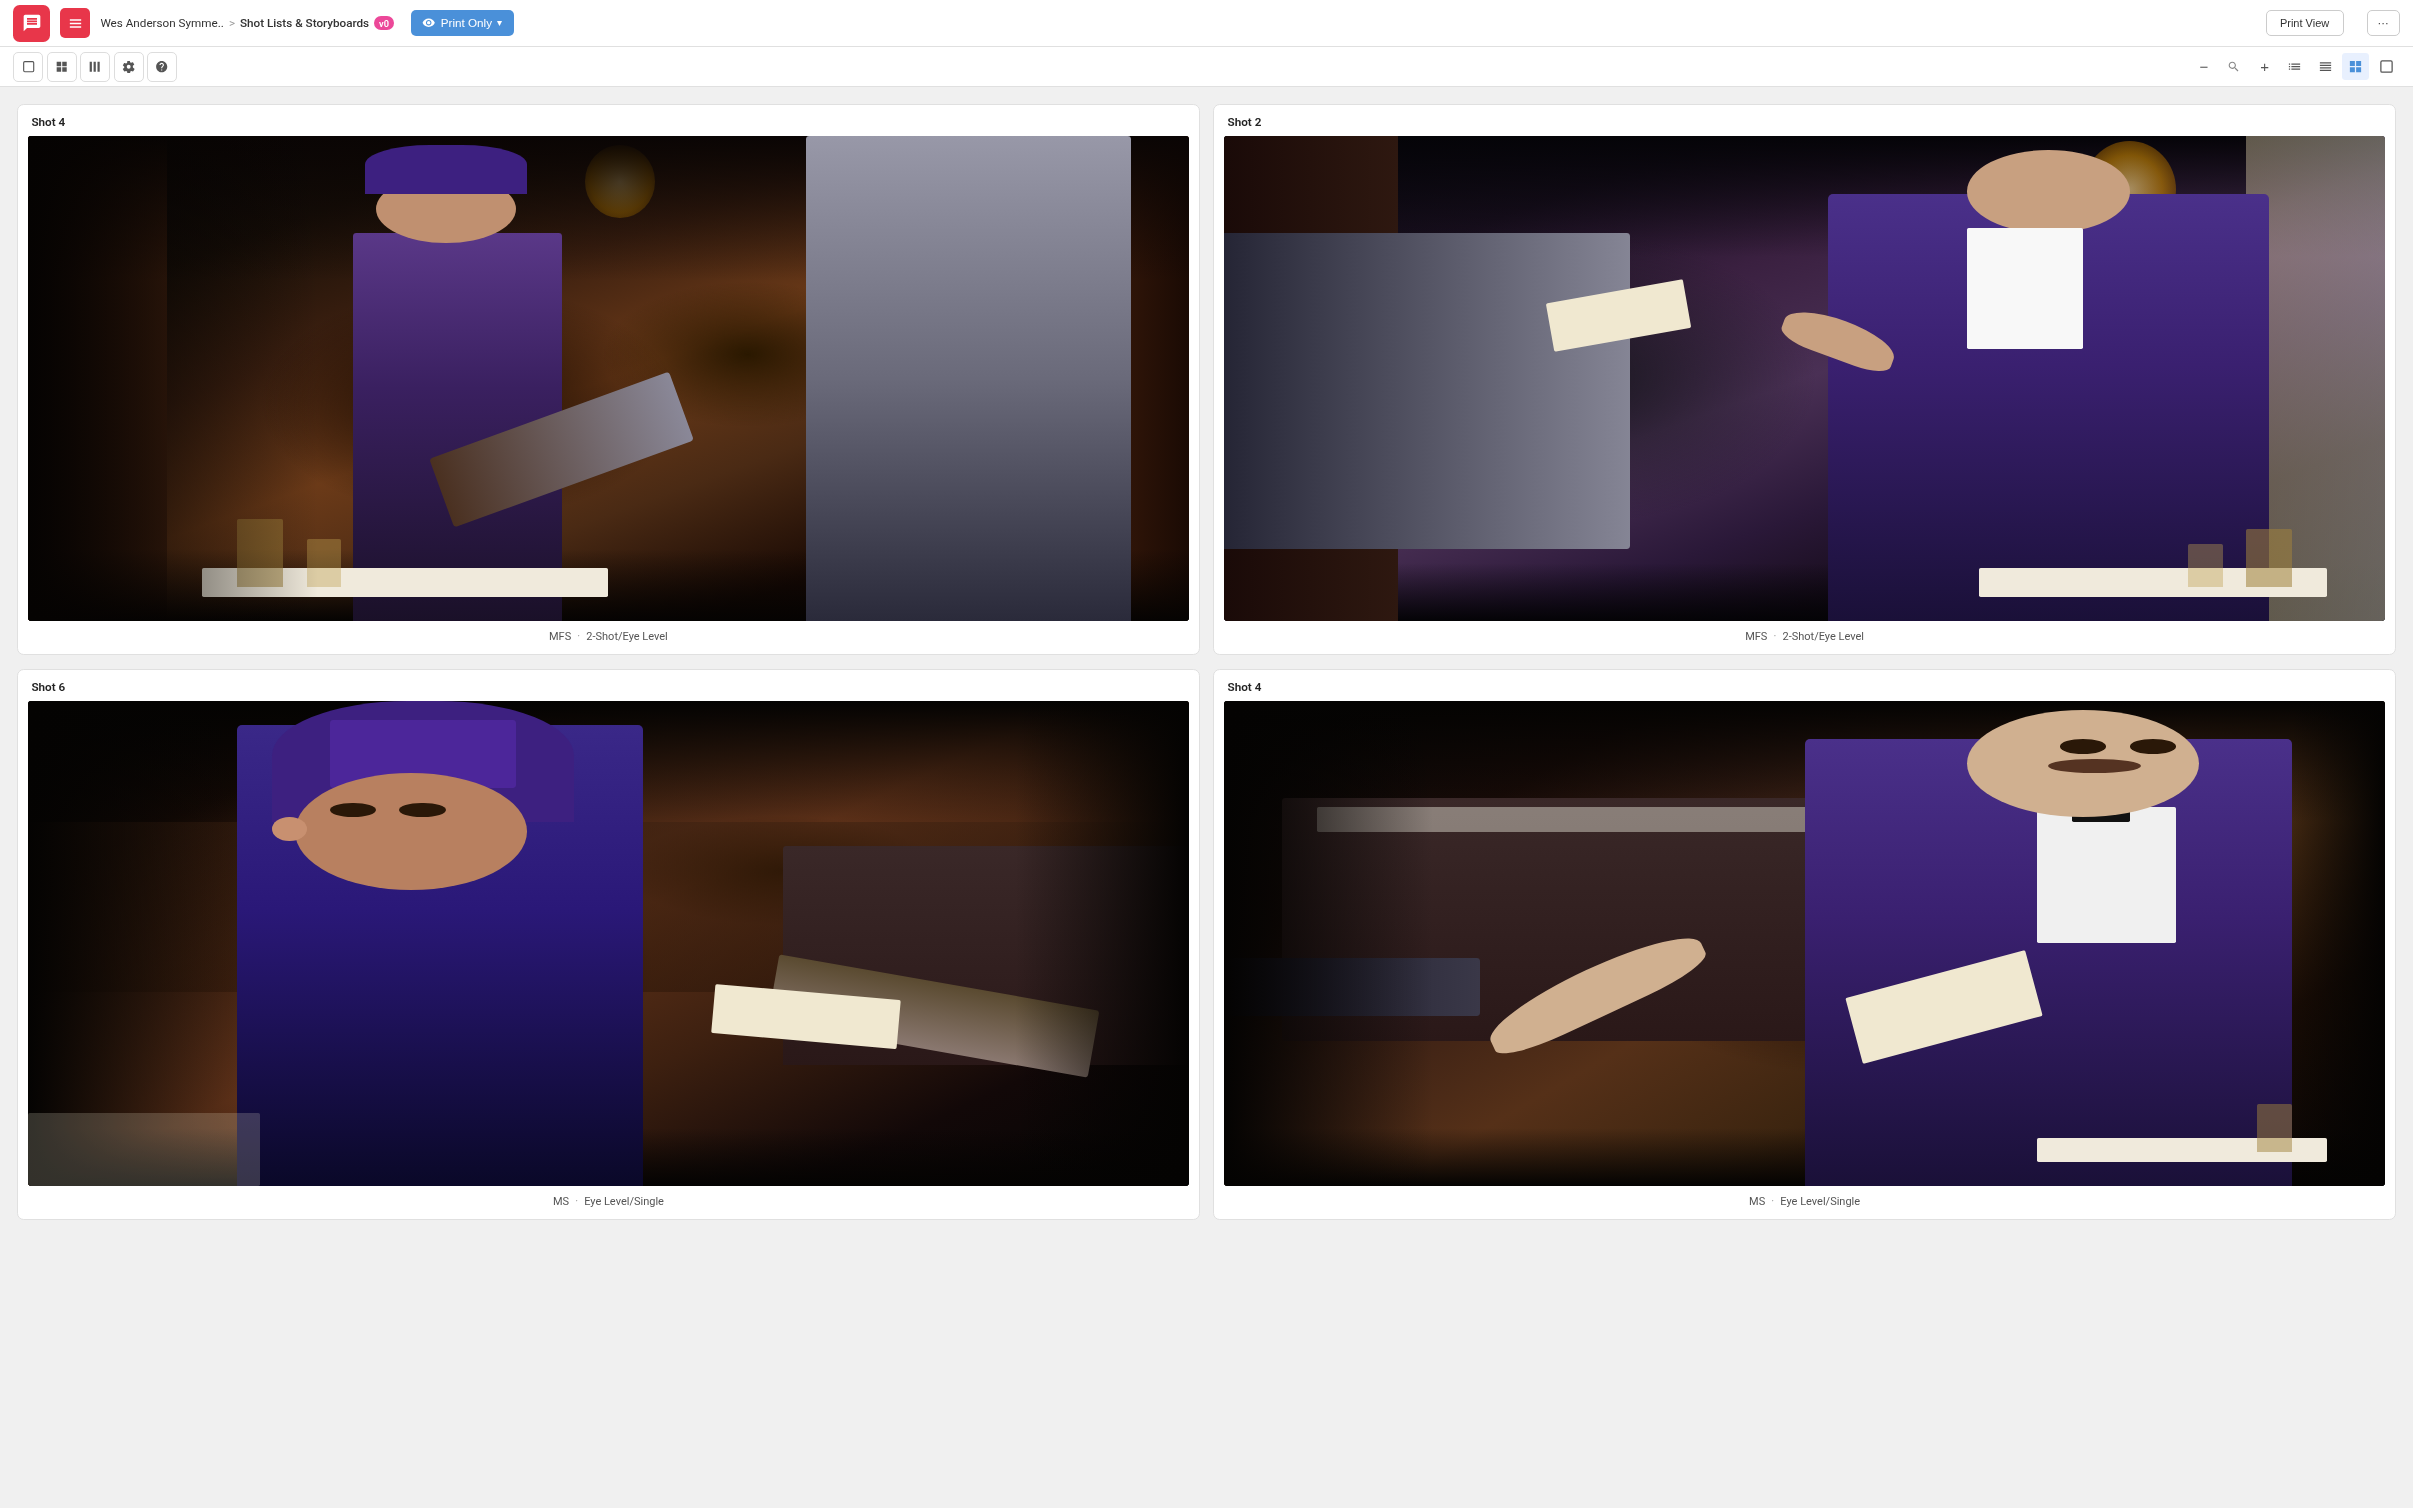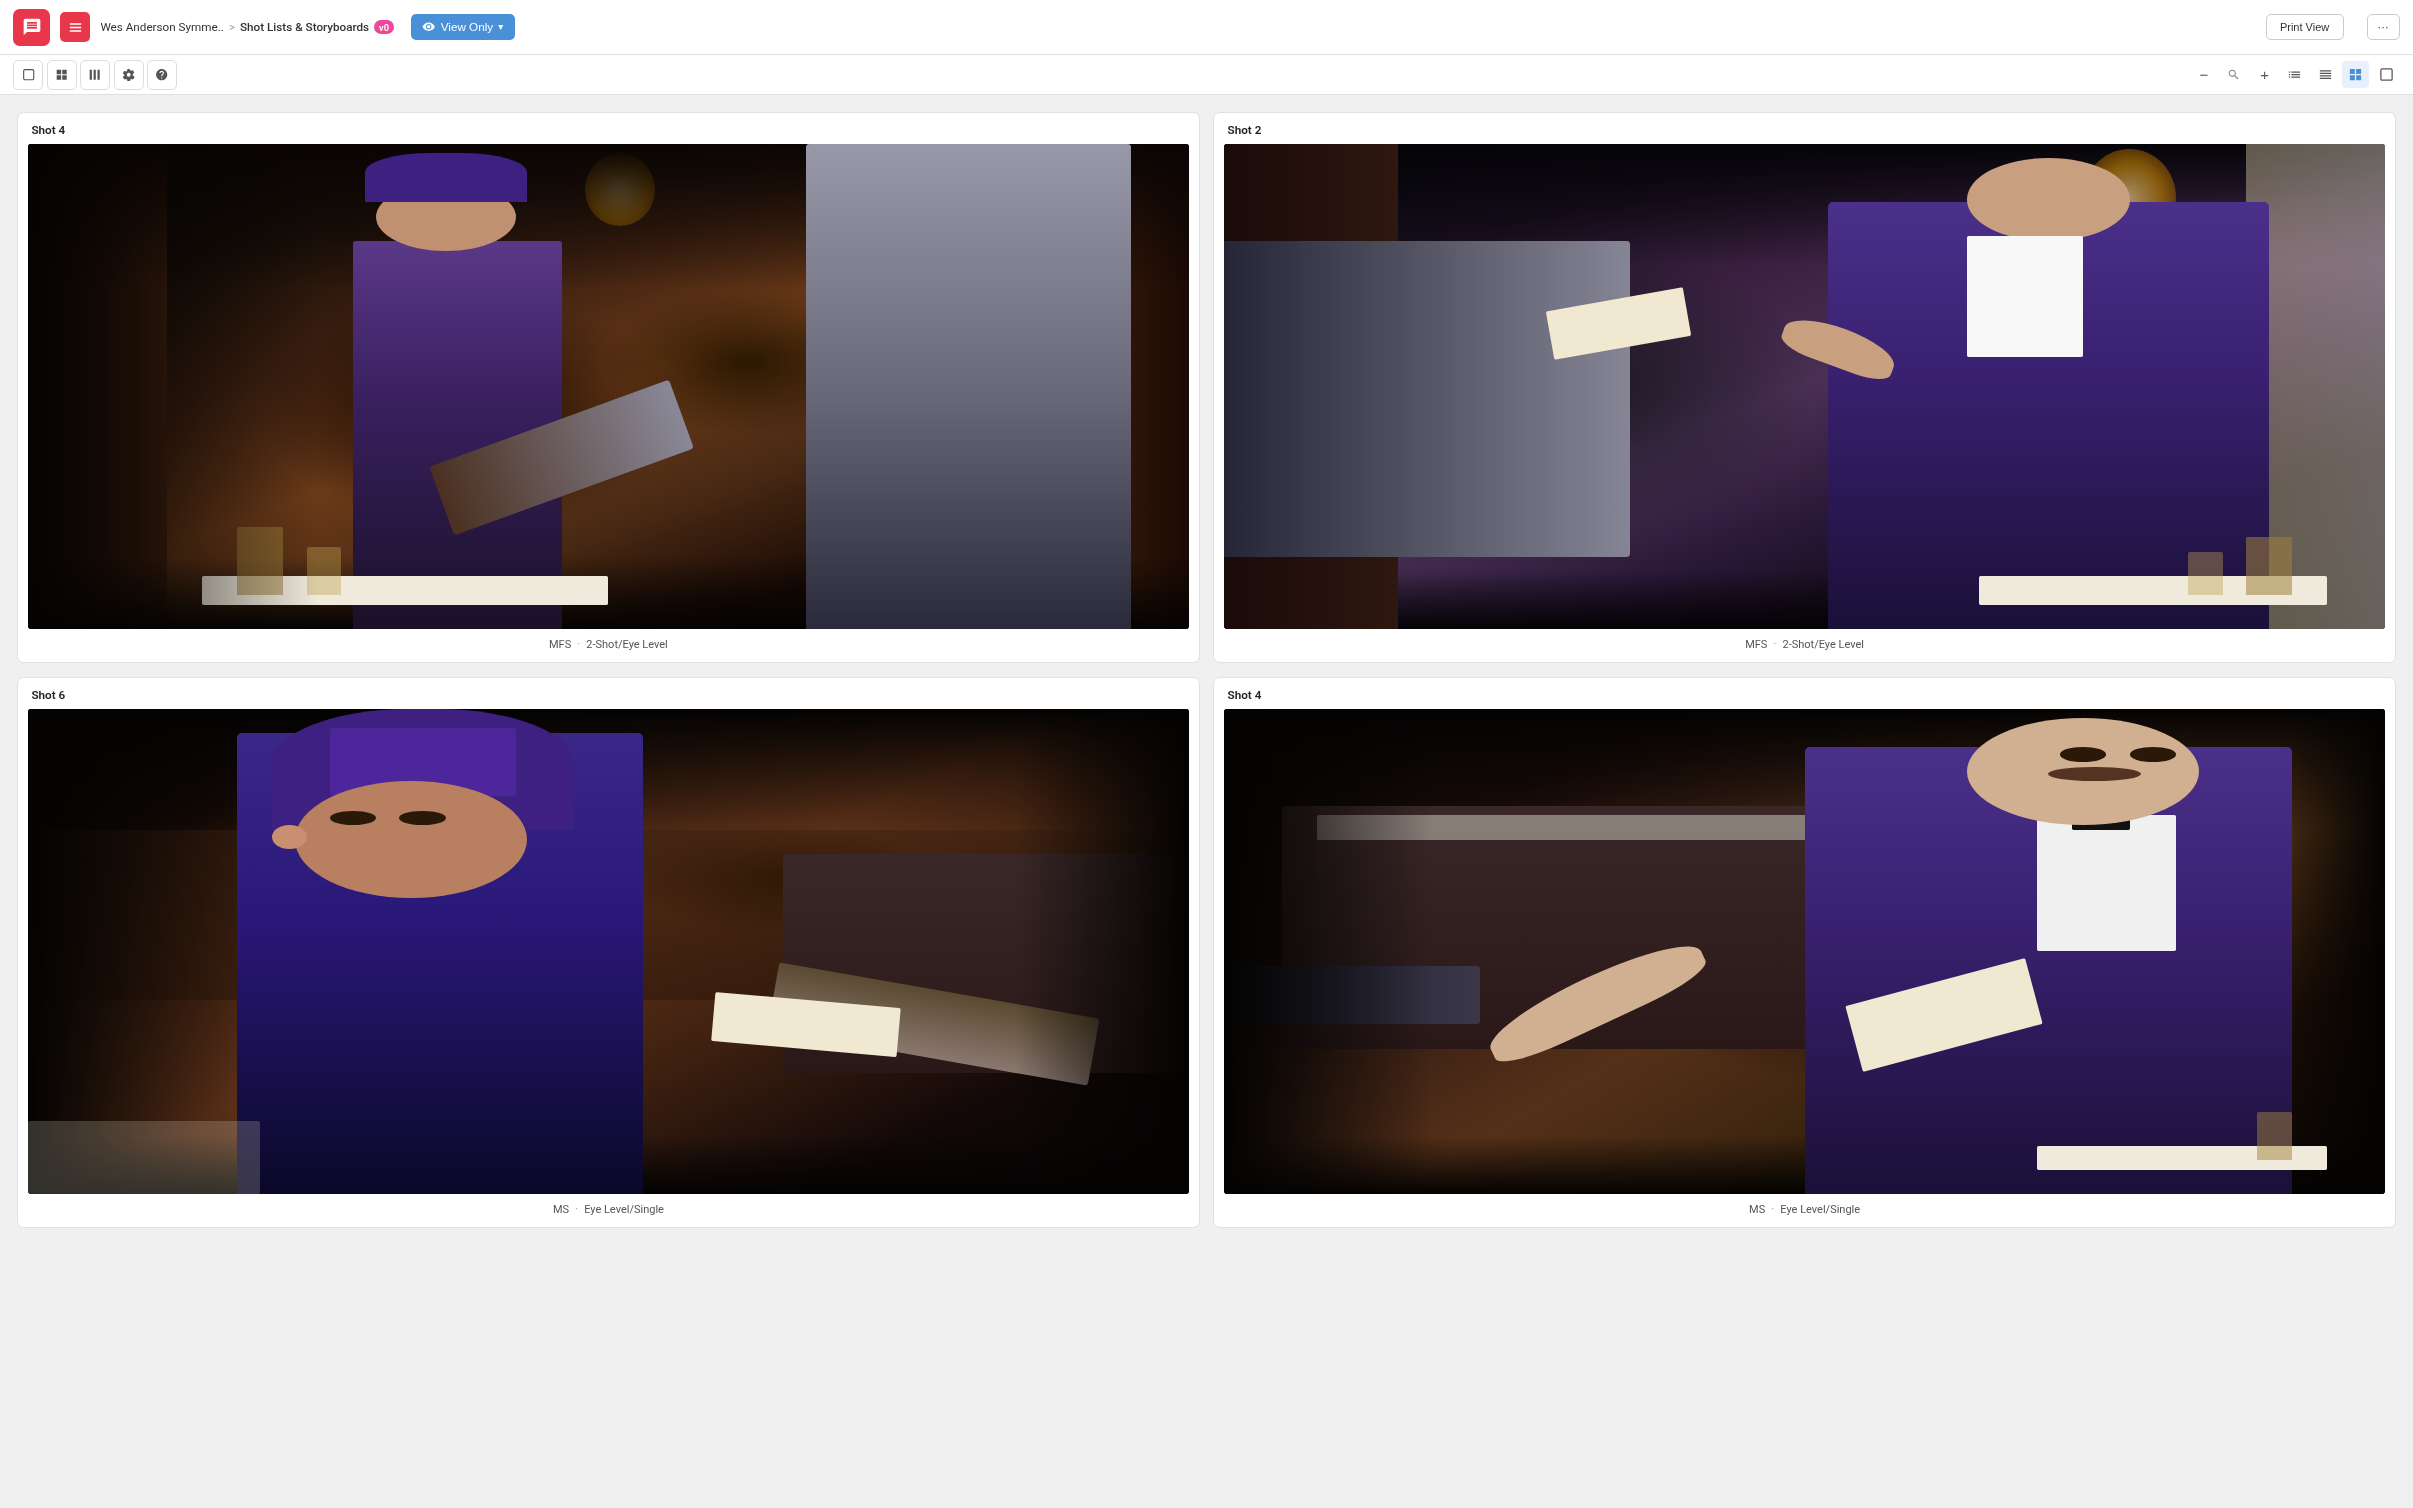--- a/index.html
+++ b/index.html
@@ -4,21 +4,21 @@
   <style>
     * { box-sizing: border-box; margin: 0; padding: 0; }
     body { font-family: -apple-system, BlinkMacSystemFont, 'Segoe UI', Roboto, sans-serif; background: #f0f0f0; overflow-x: hidden; }
 
     
     .top-bar {
       display: flex;
       align-items: center;
       background: #fff;
       border-bottom: 0.8px solid #e0e0e0;
-      height: 55px;
+      height: 47px;
       padding: 0 13.4px;
       gap: 10px;
     }
     .logo-btn {
       width: 37px;
       height: 37px;
       background: #e8364a;
       border-radius: 6.7px;
       display: flex; align-items: center; justify-content: center;
       cursor: pointer;
@@ -249,21 +249,21 @@
     <span>Wes Anderson Symme..</span>
     <span class="breadcrumb-sep">&gt;</span>
     <span class="breadcrumb-current">Shot Lists &amp; Storyboards</span>
     <span class="version-badge">v0</span>
   </div>
 
   <button class="view-only-btn">
     <svg viewBox="0 0 24 24" fill="white">
         <path d="M12 4.5C7 4.5 2.73 7.61 1 12c1.73 4.39 6 7.5 11 7.5s9.27-3.11 11-7.5c-1.73-4.39-6-7.5-11-7.5zM12 17c-2.76 0-5-2.24-5-5s2.24-5 5-5 5 2.24 5 5-2.24 5-5 5zm0-8c-1.66 0-3 1.34-3 3s1.34 3 3 3 3-1.34 3-3-1.34-3-3-3z"></path>
       </svg>
-    <span>View Only</span>
+    <span>Print Only</span>
     <span class="view-only-chevron">▾</span>
   </button>
 
   <div class="top-bar-right">
     <button class="print-view-btn">Print View</button>
     <button class="more-btn">···</button>
   </div>
 </div>
 
 <div class="toolbar">

